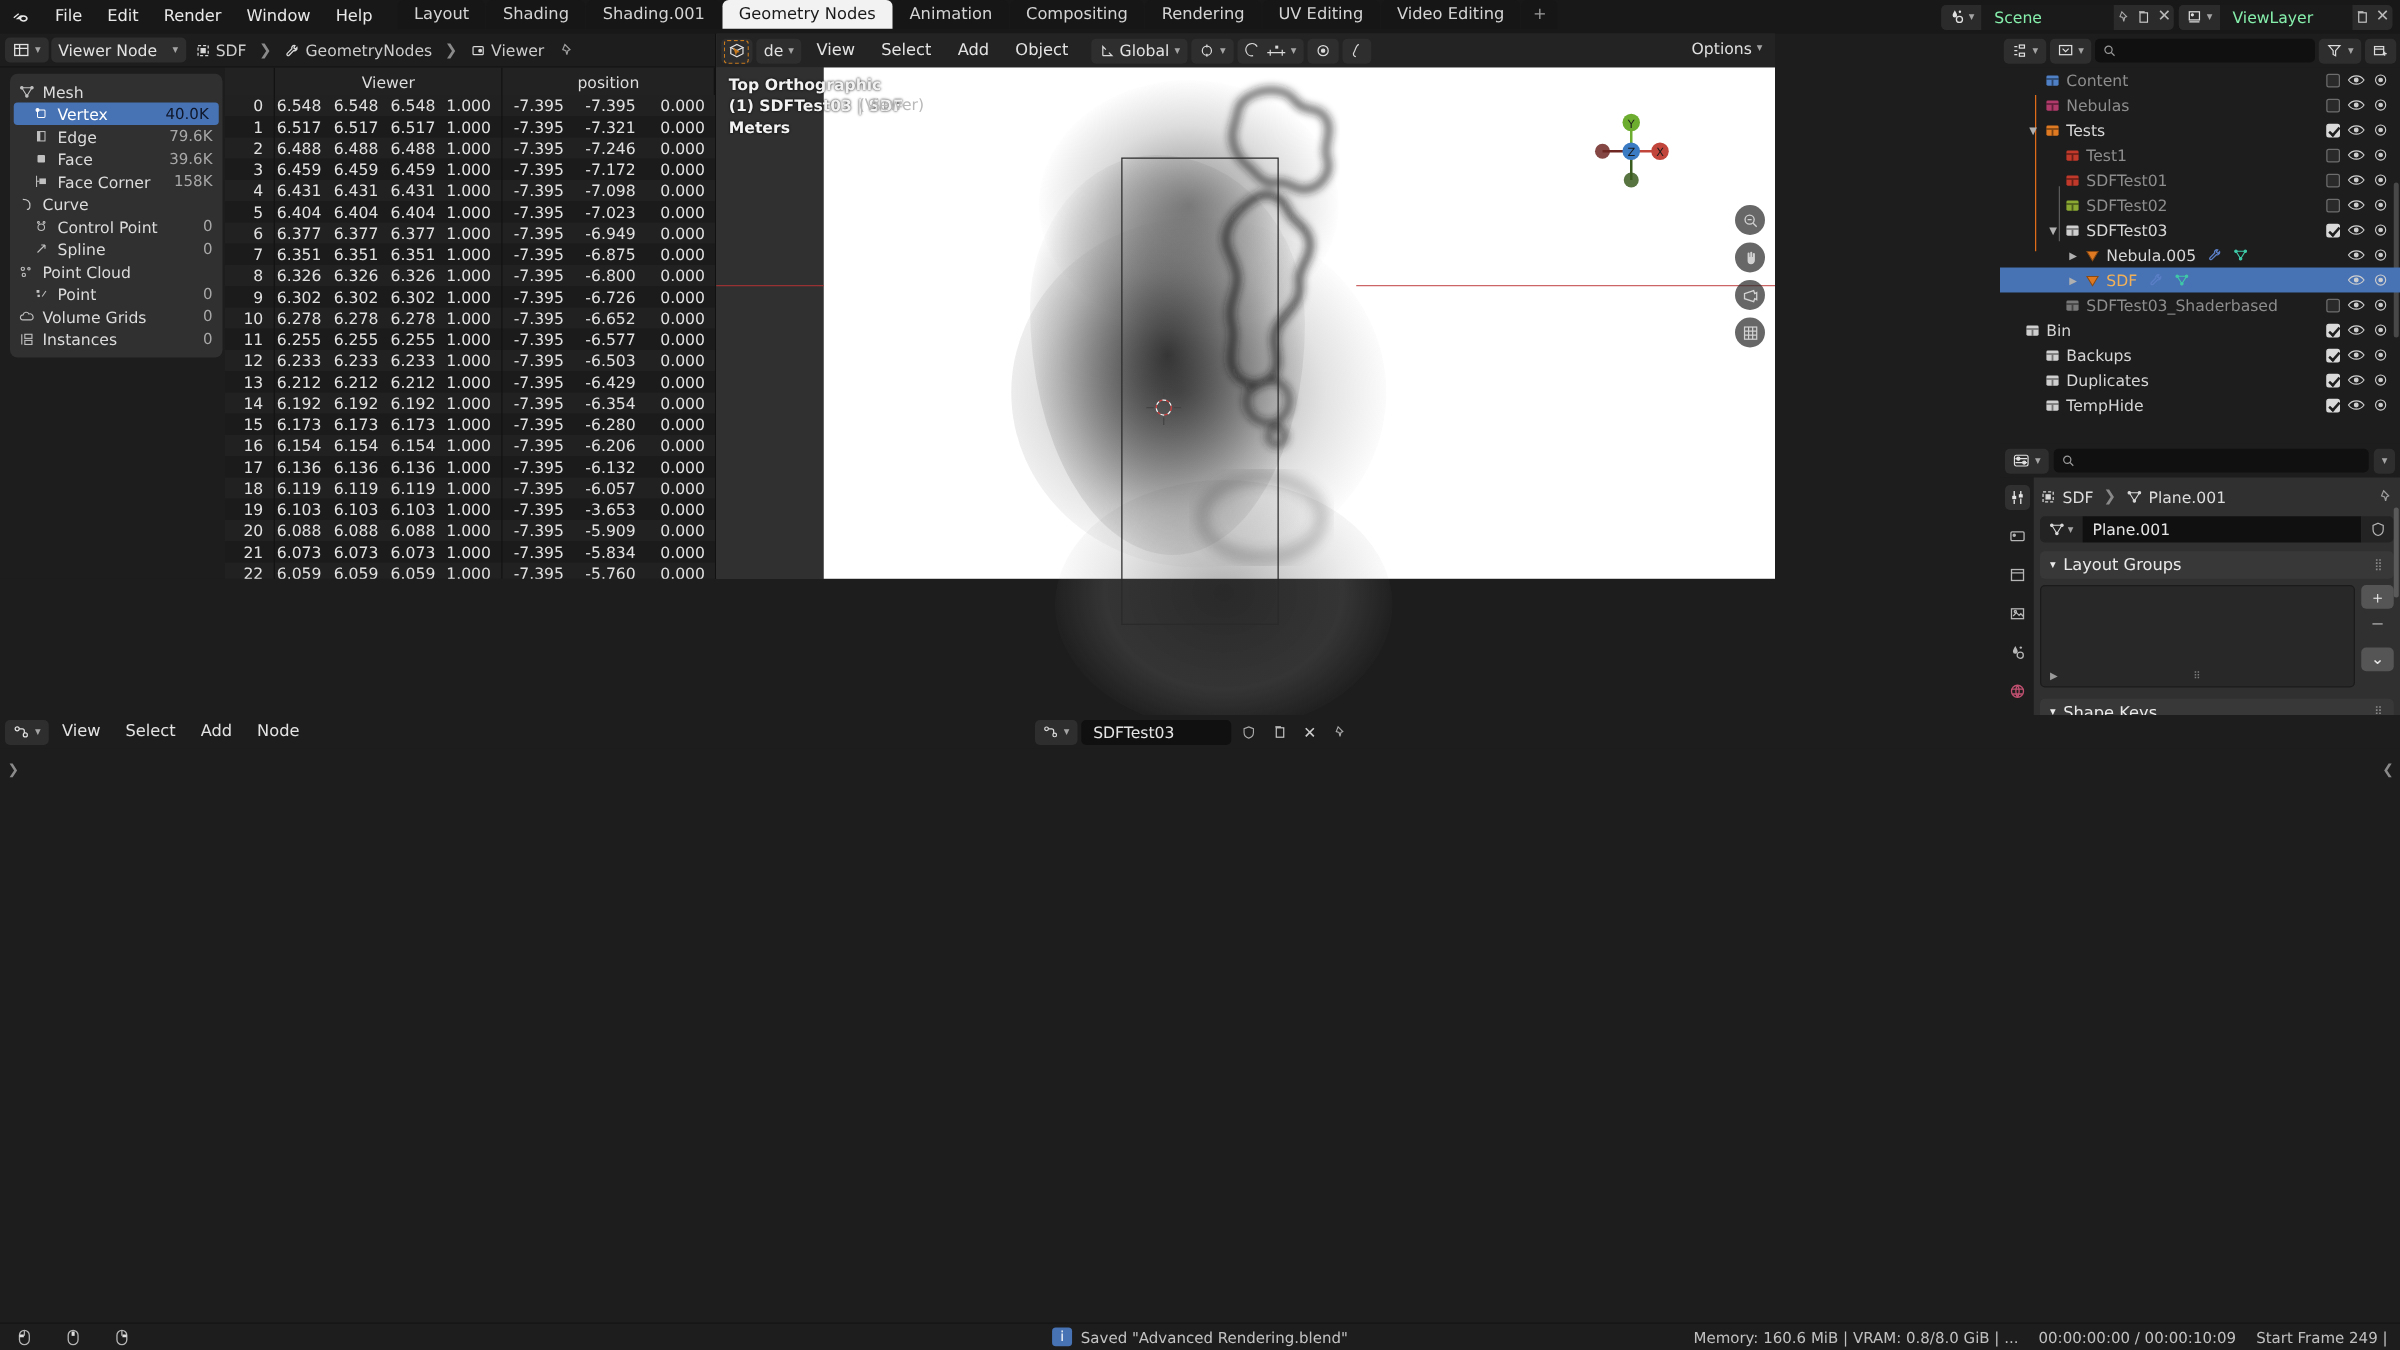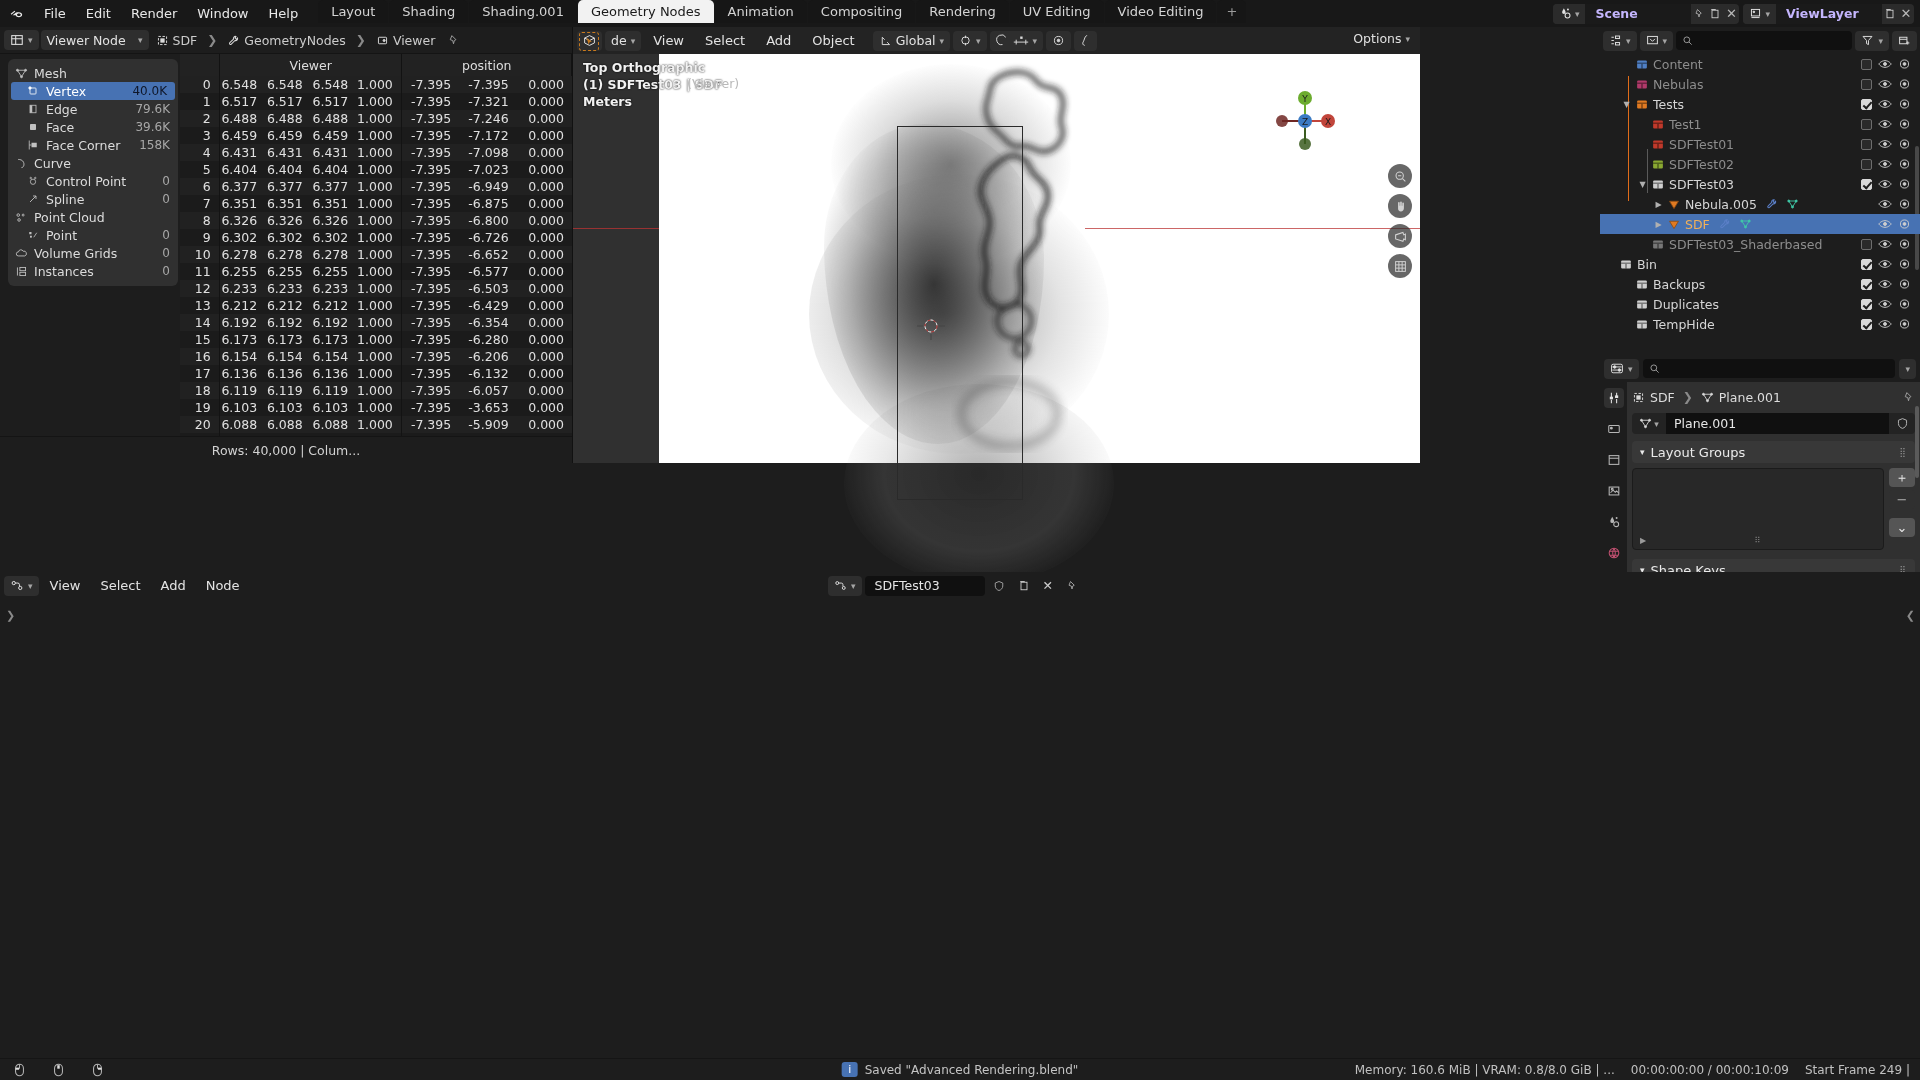--- a/index.html
+++ b/index.html
@@ -37,21 +37,21 @@
   .scene-field {
     display:flex; align-items:center; height:20px; background:#2b2b2b;
     border-radius: 4px; overflow:hidden;
   }
   .scene-icon-btn {
     display:flex; align-items:center; gap:3px; padding:0 6px; height:20px;
     background:#2b2b2b; color:#ddd;
   }
   .scene-name {
     background:#1a1a1a; height:20px; line-height:20px; padding:0 10px 0 10px;
-    min-width:106px; font-size:12.5px; color:#c4b5fd;font-weight:bold;
+    min-width:106px; font-size:12.5px; color:#86efac;
   }
   .mini-ico { width:16px; height:20px; display:flex; align-items:center; justify-content:center; color:#b8b8b8; }
 
   
   .editor-header {
     background:#1d1d1d; height:27px; display:flex; align-items:center;
     gap:2px; padding:0 4px; border-bottom:1px solid #141414;
   }
   .hdr-btn {
     display:flex; align-items:center; gap:4px; height:20px; padding:0 6px;
@@ -712,21 +712,20 @@
               <div class="ss-td" style="width: 46px;">6.059</div>
               <div class="ss-td" style="width: 46px;">6.059</div>
               <div class="ss-td ss-sep" style="width: 46px;">1.000</div>
               <div class="ss-td" style="width: 58px;">-7.395</div>
               <div class="ss-td" style="width: 58px;">-5.760</div>
               <div class="ss-td" style="width: 56px;">0.000</div>
             </div>
           </div>
       </div>
 
-      <div class="ss-footer">Rows: 40,000  |  Colum...</div>
     </div>
   </div>
 
   <div class="viewport">
     <div class="vp-header">
       <div class="hdr-btn">
         <svg width="13" height="13" viewBox="0 0 16 16" fill="none" stroke="#e2e2e2" stroke-width="1.2">
             <path d="M2 5l6-3 6 3-6 3z"></path>
             <path d="M2 5v6l6 3 6-3V5"></path>
           </svg>

